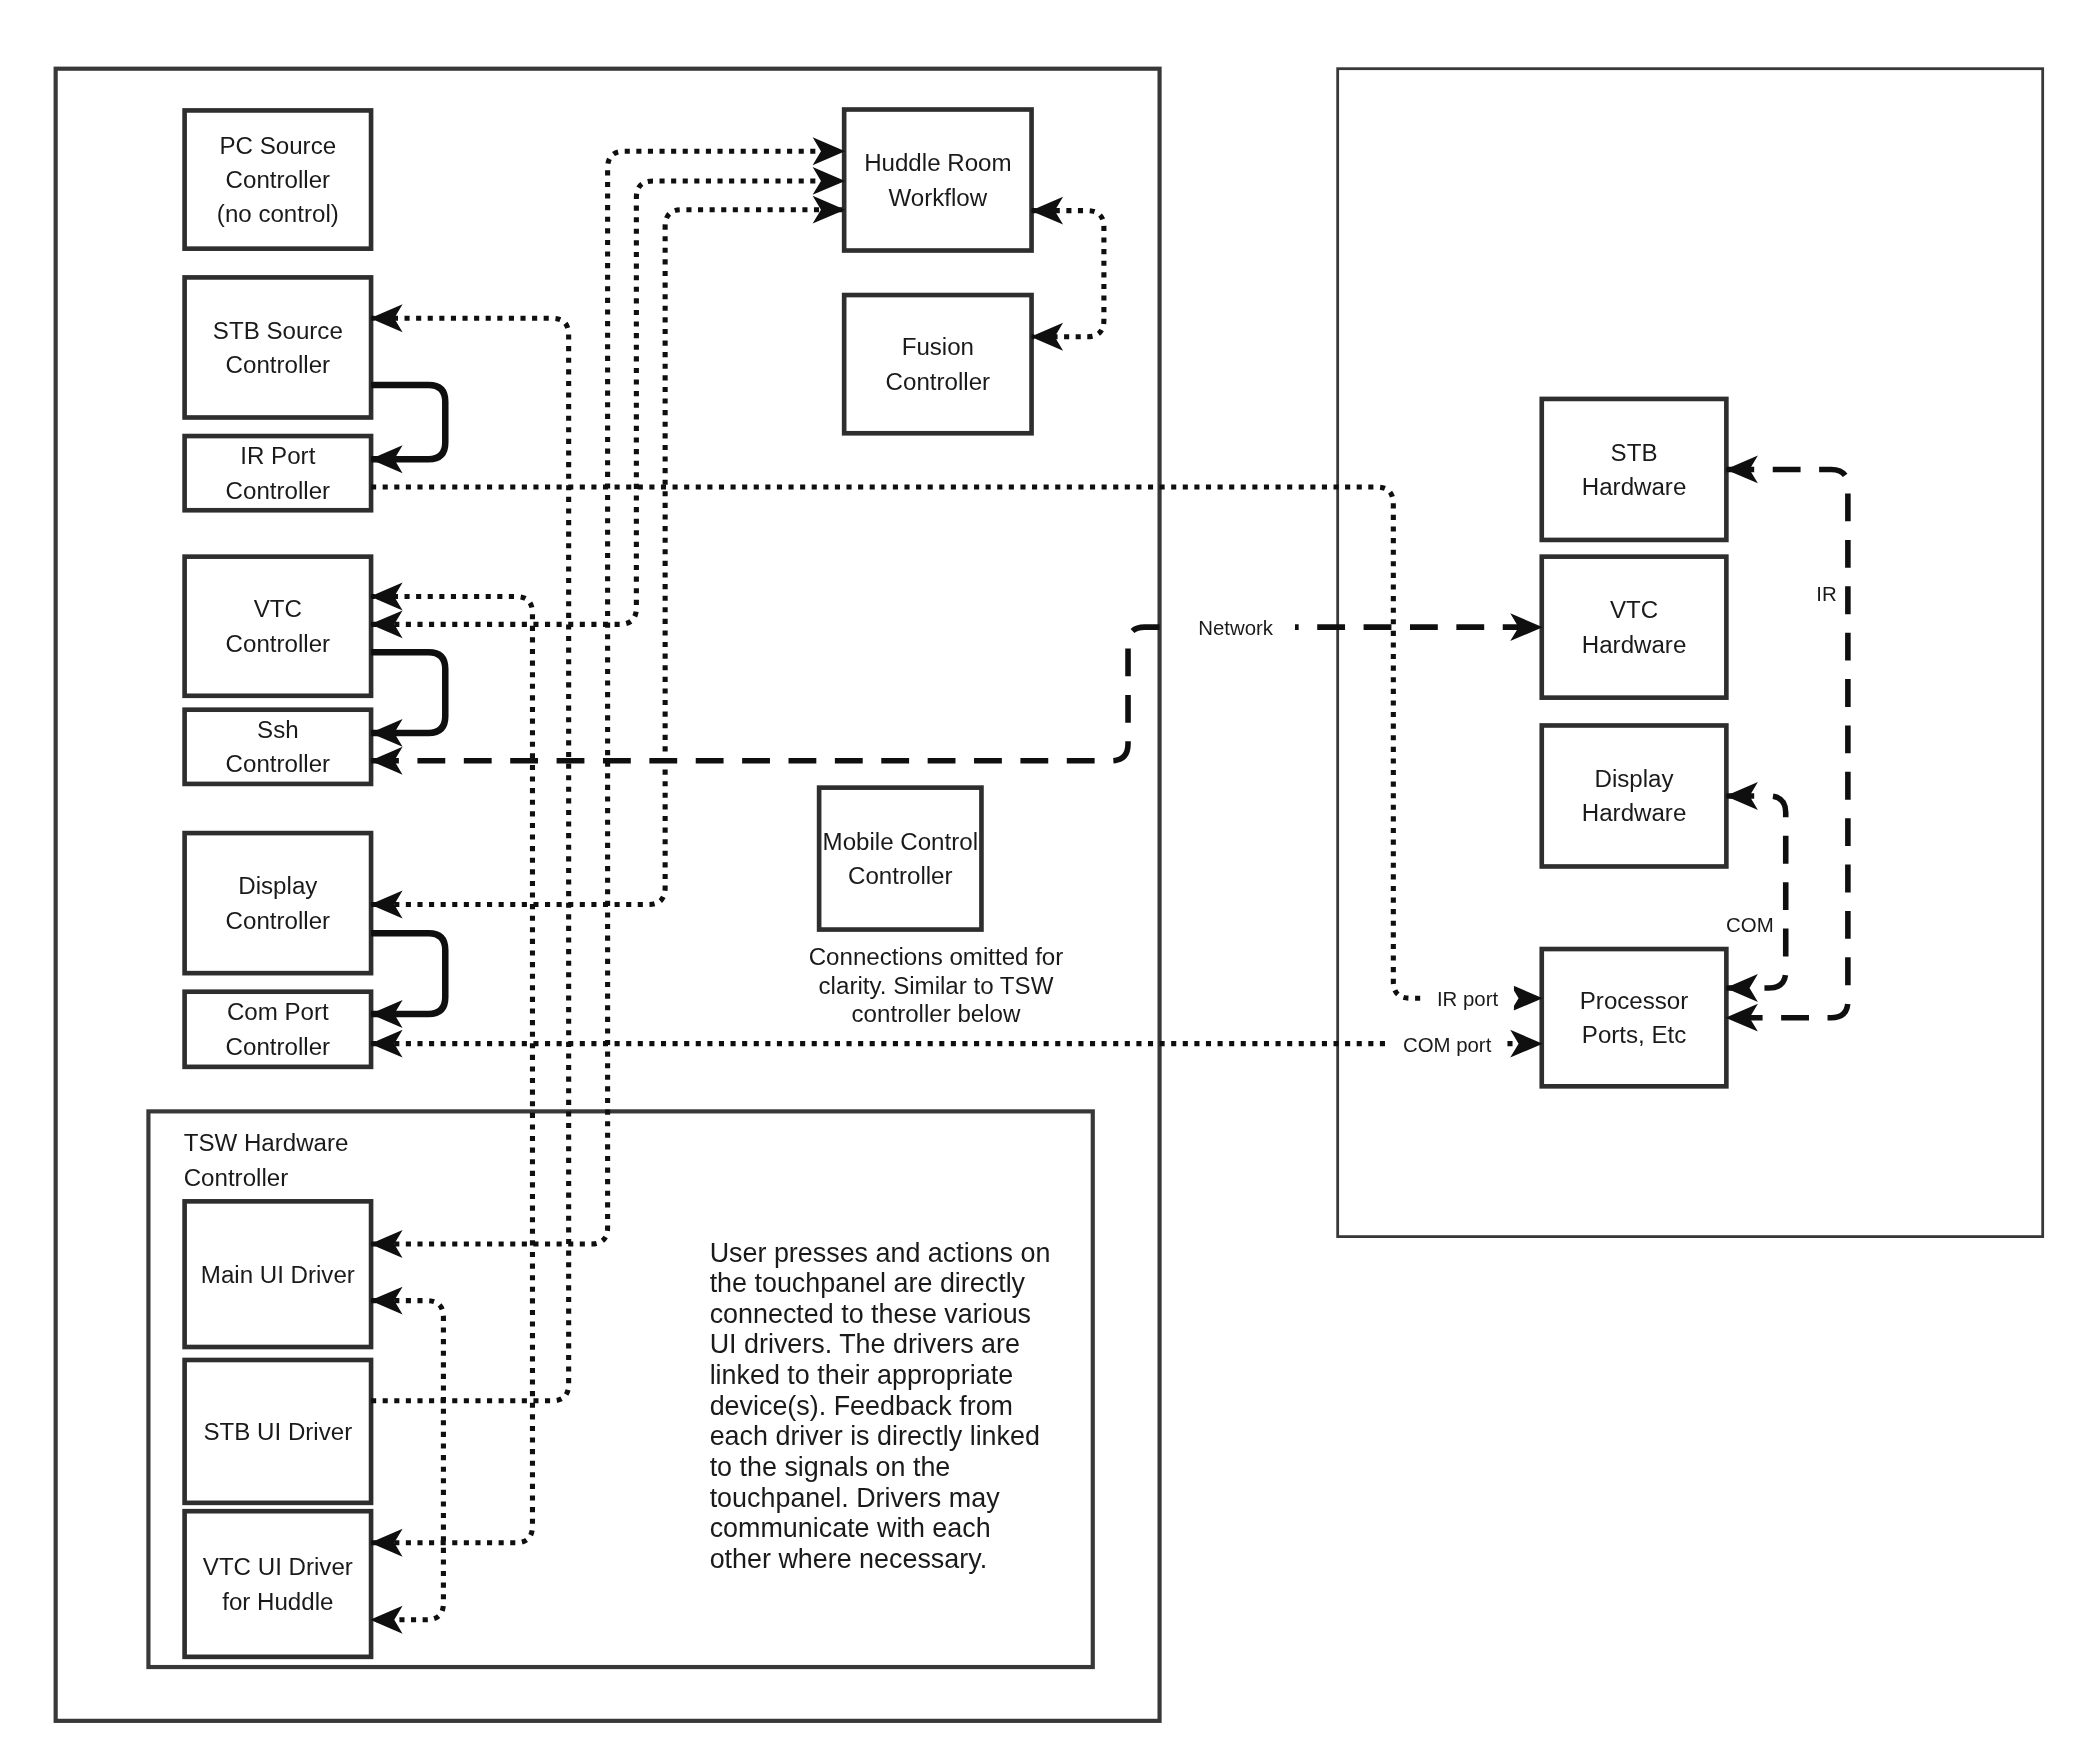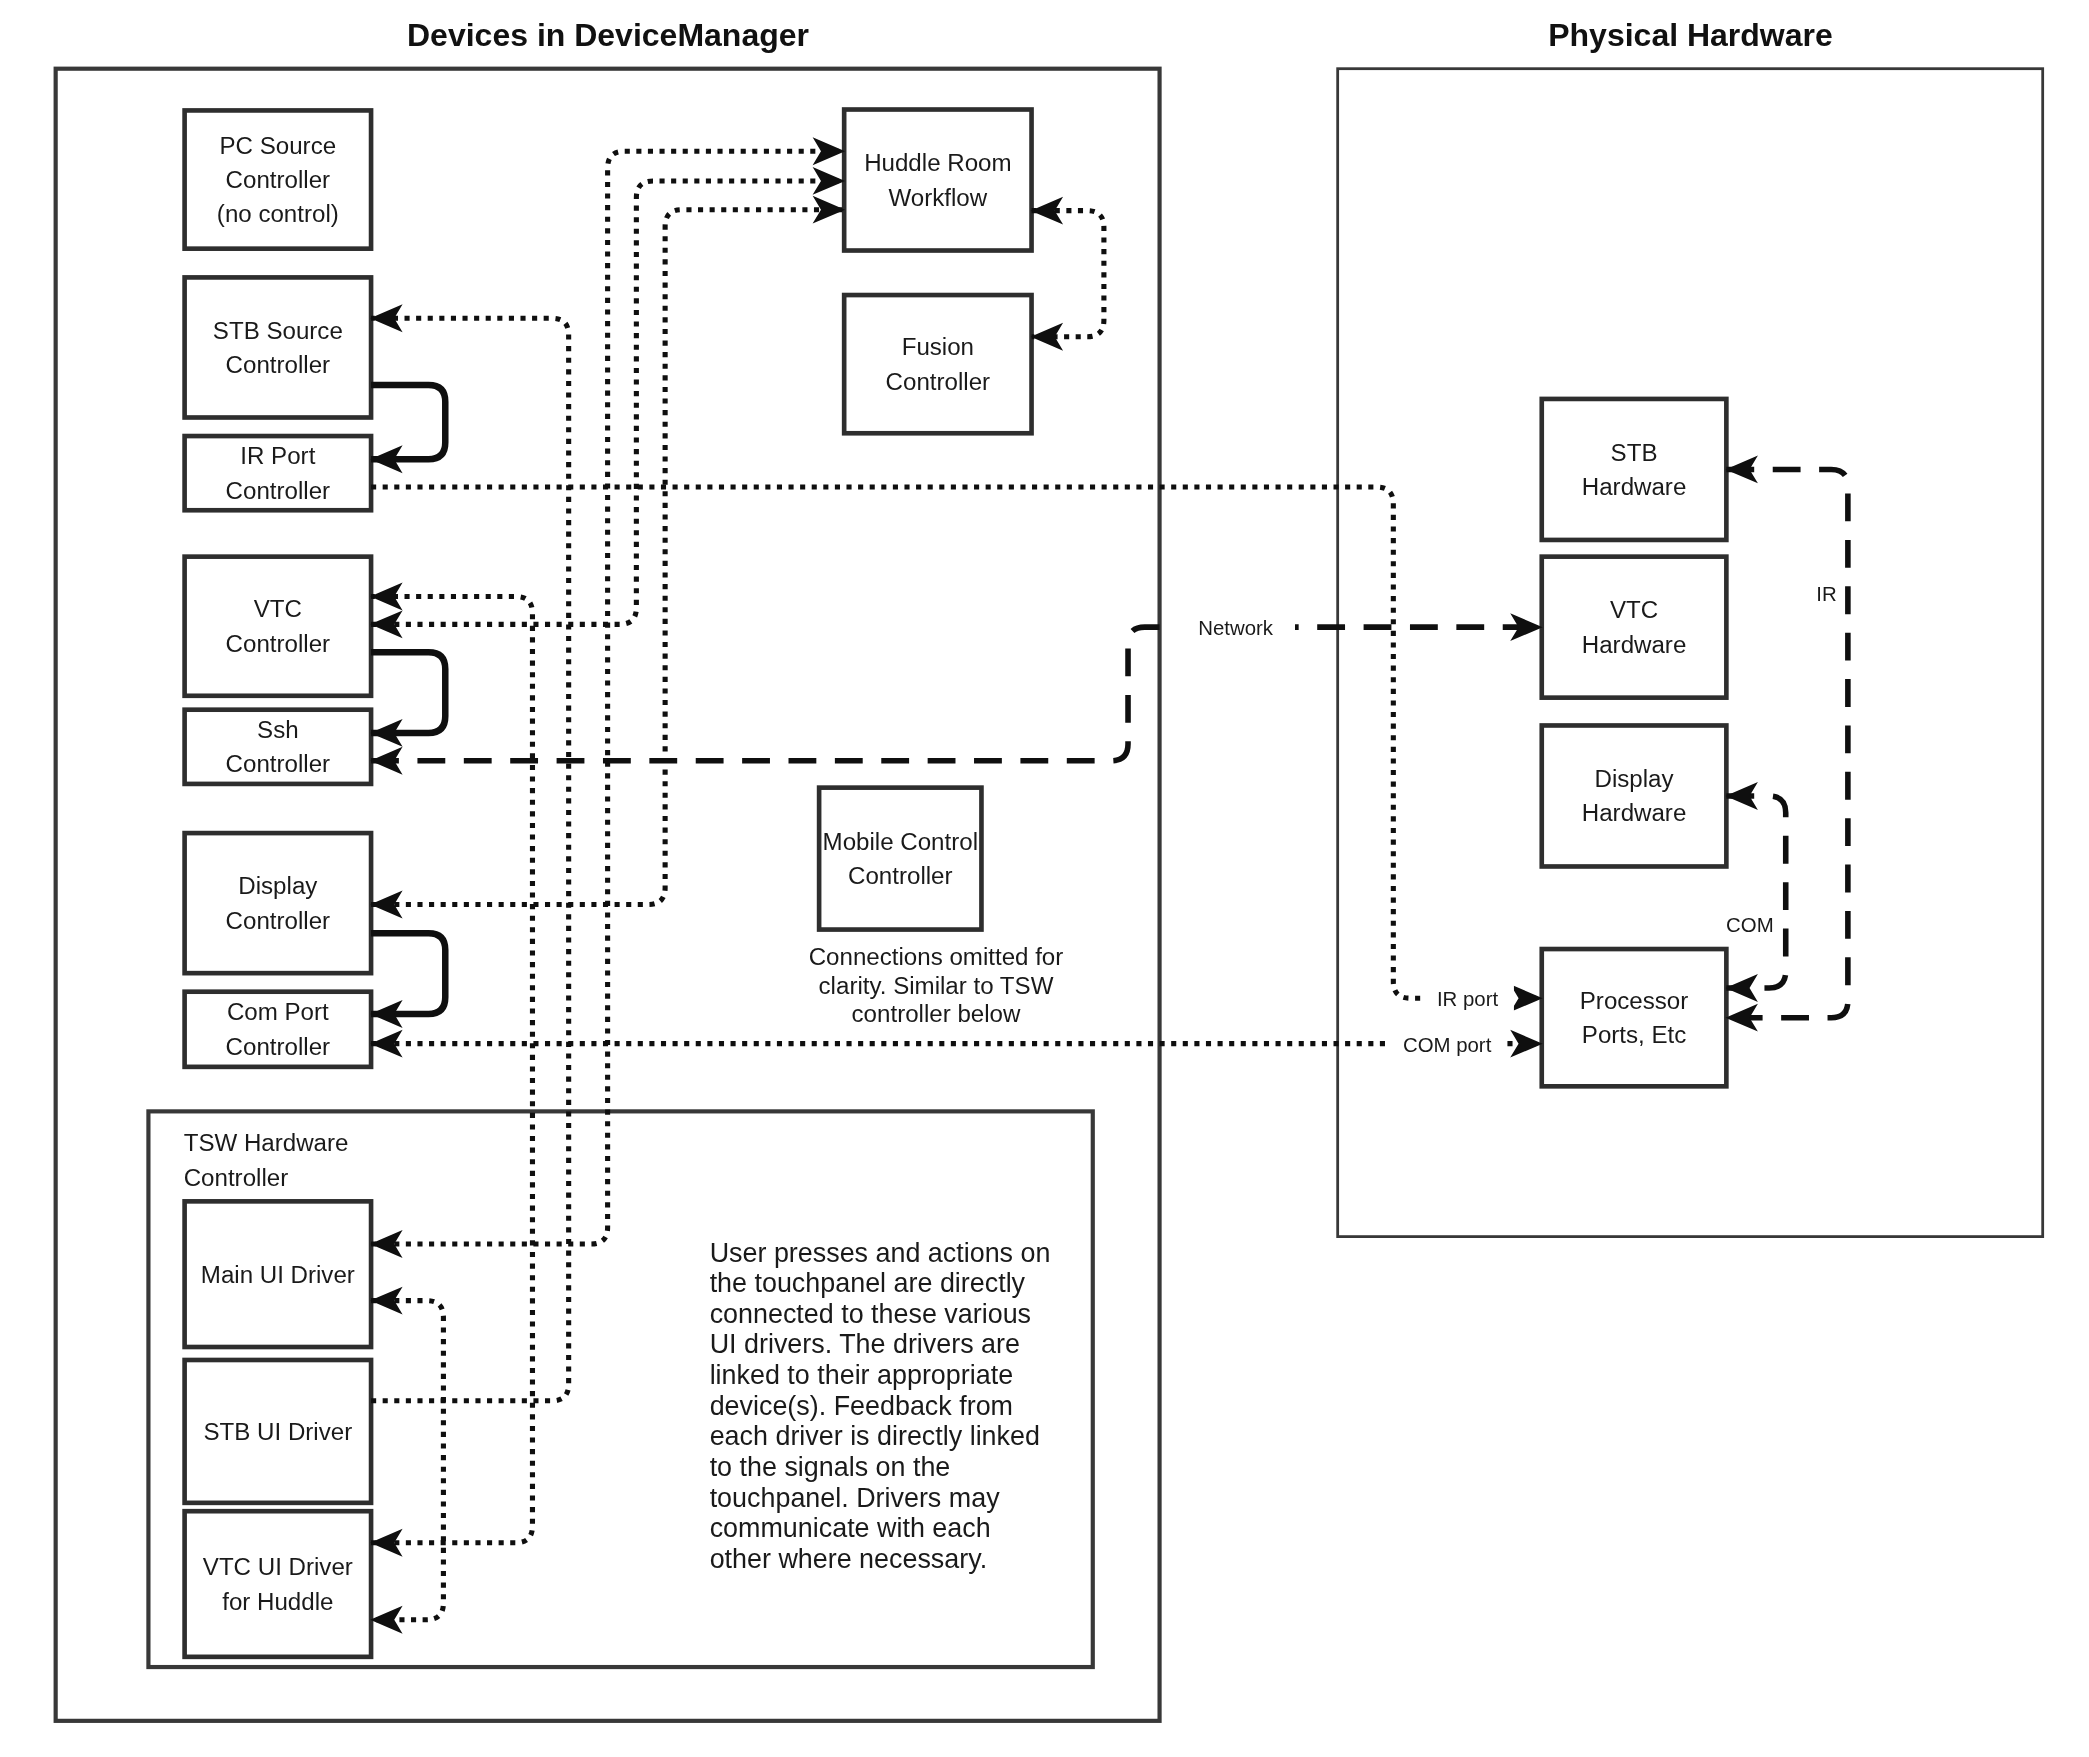--- a/index.html
+++ b/index.html
@@ -20,22 +20,20 @@
   .contlabel{font-size:26px;text-anchor:start;}
   .para{font-size:29px;text-anchor:start;}
   .note{font-size:26px;text-anchor:middle;}
   .linelabel{font-size:22px;}
   .labelbg{fill:#ffffff;}
 </style>
 </head>
 <body>
 
 <div id="stage">
-  <div class="diagram-title" id="title-left">Devices in DeviceManager</div>
-  <div class="diagram-title" id="title-right">Physical Hardware</div>
 <svg width="2090" height="1758" viewBox="0 0 2253 1895">
       <defs>
         <marker id="arr-end" markerUnits="userSpaceOnUse" markerWidth="38" markerHeight="34" refX="35" refY="17" orient="auto">
           <path d="M 1 2 L 36 17 L 1 32 L 10 17 Z" fill="#0f0f0f"></path>
         </marker>
         <marker id="arr-start" markerUnits="userSpaceOnUse" markerWidth="38" markerHeight="34" refX="35" refY="17" orient="auto-start-reverse">
           <path d="M 1 2 L 36 17 L 1 32 L 10 17 Z" fill="#0f0f0f"></path>
         </marker>
       </defs>
       <rect x="60" y="74" width="1190" height="1781" class="contrect" stroke-width="4.5"></rect>

